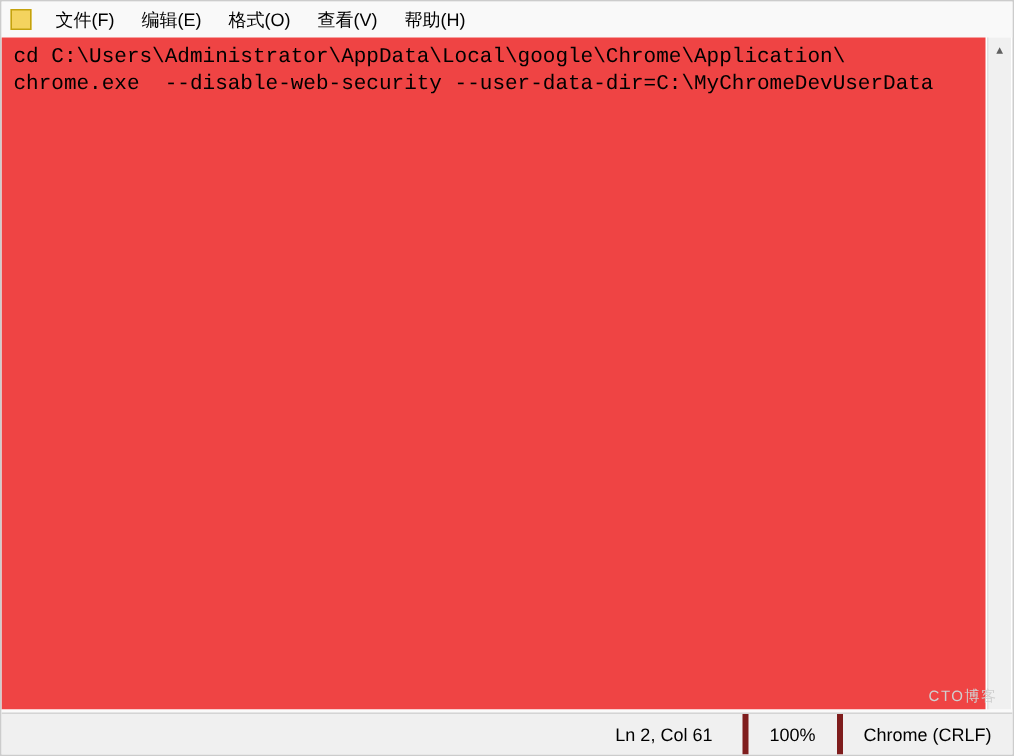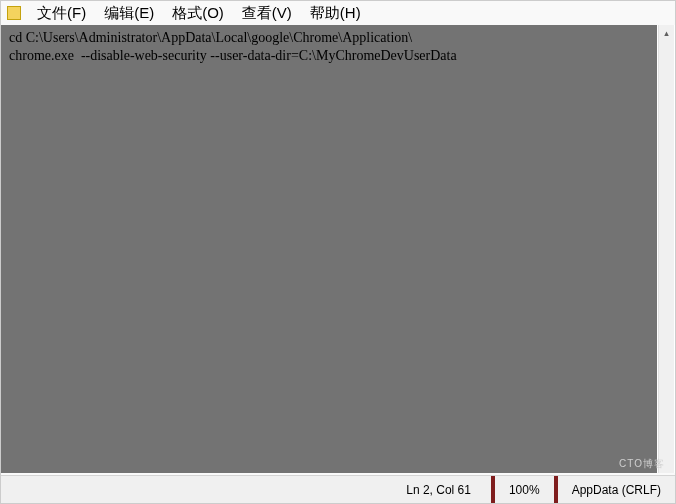--- a/index.html
+++ b/index.html
@@ -29,32 +29,32 @@
       width: 14px;
       height: 14px;
       background: #f4d35e;
       border: 1px solid #c4a20e;
       display: inline-block;
       margin-right: 4px;
     }
     .menu-item {
       padding: 2px 6px;
       cursor: default;
-      font-size: 15px;
+      font-size: 12px;
       color: #000;
     }
     .content-area {
       position: absolute;
       top: 24px;
       left: 0;
       right: 18px;
       bottom: 30px;
-      background: #737373;
+      background: #ef4444;
       padding: 4px 8px;
-      font-family: Liberation Serif, serif;
+      font-family: Liberation Mono, monospace;
       font-size: 14px;
       line-height: 1.3;
       color: #000;
       white-space: pre-wrap;
       word-break: break-all;
       overflow: auto;
     }
     .scrollbar {
       position: absolute;
       top: 24px;
@@ -145,14 +145,14 @@
 </div>
 
 <div class="watermark">CTO博客</div>
 
 <div class="bottom-hscroll"></div>
 
 <div class="statusbar">
   <div class="status-spacer"></div>
   <div class="status-cell first">Ln 2,  Col 61</div>
   <div class="status-cell">100%</div>
-  <div class="status-cell">AppData (CRLF)</div>
+  <div class="status-cell">Chrome (CRLF)</div>
 </div>
 
 </body></html>

